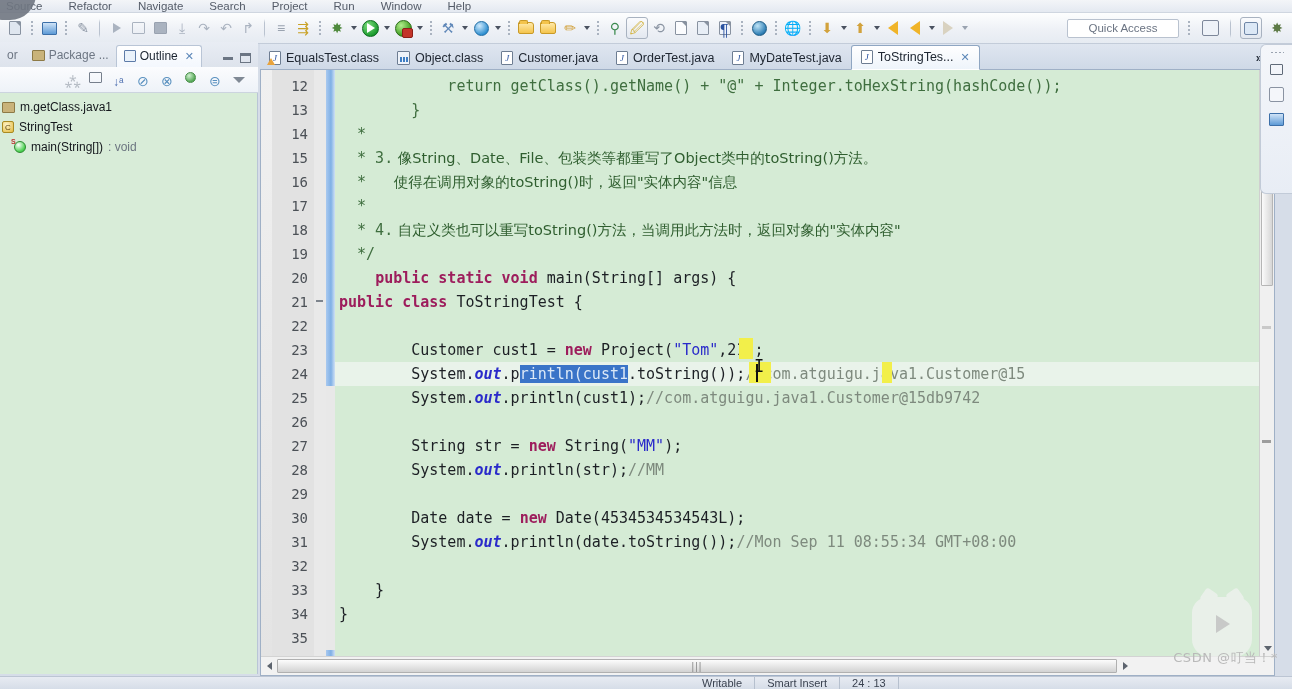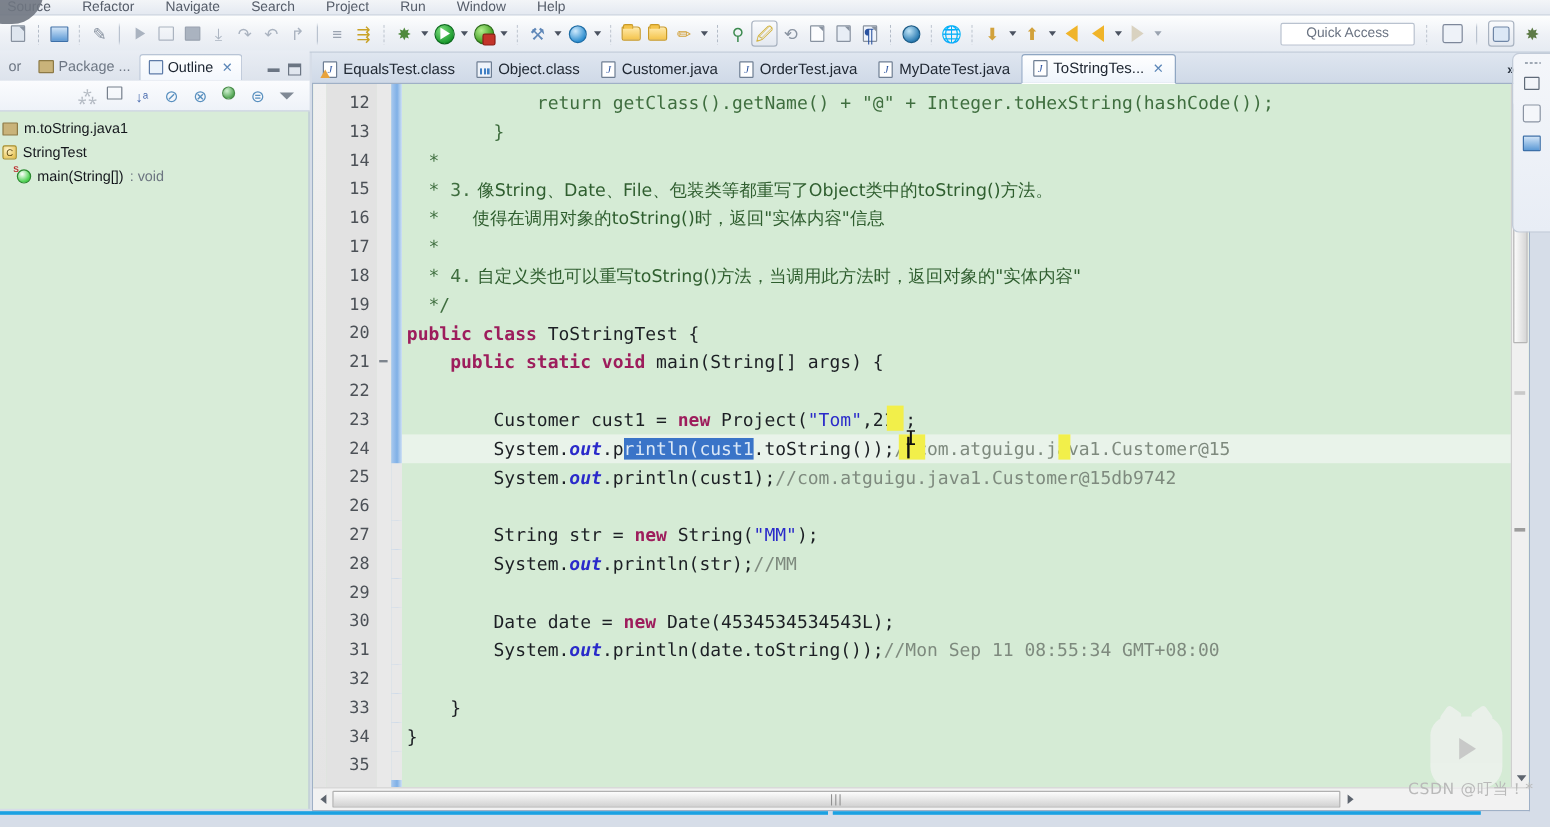--- a/index.html
+++ b/index.html
@@ -587,21 +587,21 @@
         <span class="gl" style="color:#3f7fb5">⊜</span>
       </span>
       <span class="ot-ico">
         <span style="display:block;width:0;height:0;border-left:6px solid transparent;border-right:6px solid transparent;border-top:6px solid #6b7583;margin-top:5px"></span>
       </span>
     </div>
 
     <div class="outline-body">
       <div class="ol-row">
         <span class="pkg-ico"></span>
-        <span>m.toString.java1</span>
+        <span>m.getClass.java1</span>
       </div>
       <div class="ol-row">
         <span class="cls-ico">C</span>
         <span>StringTest</span>
       </div>
       <div class="ol-row indent">
         <span class="mth-ico"></span>
         <span>main(String[])</span>
         <span class="ret"> : void</span>
       </div>
@@ -724,22 +724,22 @@
           </div>
         <div class="code" id="code">
             <div class="cl"><span class="cmtb">            return getClass().getName() + </span><span class="cmtb">"@"</span><span class="cmtb"> + Integer.toHexString(hashCode());</span></div>
             <div class="cl"><span class="cmtb">        }</span></div>
             <div class="cl"><span class="cmtb">  *</span></div>
             <div class="cl"><span class="cmtb">  * 3.</span><span class="cn-cm"> 像String、Date、File、包装类等都重写了Object类中的toString()方法。</span></div>
             <div class="cl"><span class="cmtb">  *</span><span class="cn-cm">      使得在调用对象的toString()时，返回"实体内容"信息</span></div>
             <div class="cl"><span class="cmtb">  *</span></div>
             <div class="cl"><span class="cmtb">  * 4.</span><span class="cn-cm"> 自定义类也可以重写toString()方法，当调用此方法时，返回对象的"实体内容"</span></div>
             <div class="cl"><span class="cmtb">  */</span></div>
+            <div class="cl"><span class="typ">    </span><span class="kw">public static void </span><span class="typ">main(String[] args) {</span></div>
             <div class="cl"><span class="kw">public class </span><span class="typ">ToStringTest {</span></div>
-            <div class="cl"><span class="typ">    </span><span class="kw">public static void </span><span class="typ">main(String[] args) {</span></div>
             <div class="cl">&nbsp;</div>
             <div class="cl"><span class="typ">        Customer cust1 = </span><span class="kw">new </span><span class="typ">Project(</span><span class="str">"Tom"</span><span class="typ">,21);</span></div>
             <div class="cl curline"><span class="typ">        System.</span><span class="fld">out</span><span class="typ">.p</span><span class="sel">rintln(cust1</span><span class="typ">.toString());</span><span class="cmt">//com.atguigu.java1.Customer@15</span></div>
             <div class="cl"><span class="typ">        System.</span><span class="fld">out</span><span class="typ">.println(cust1);</span><span class="cmt">//com.atguigu.java1.Customer@15db9742</span></div>
             <div class="cl">&nbsp;</div>
             <div class="cl"><span class="typ">        String str = </span><span class="kw">new </span><span class="typ">String(</span><span class="str">"MM"</span><span class="typ">);</span></div>
             <div class="cl"><span class="typ">        System.</span><span class="fld">out</span><span class="typ">.println(str);</span><span class="cmt">//MM</span></div>
             <div class="cl">&nbsp;</div>
             <div class="cl"><span class="typ">        Date date = </span><span class="kw">new </span><span class="typ">Date(4534534534543L);</span></div>
             <div class="cl"><span class="typ">        System.</span><span class="fld">out</span><span class="typ">.println(date.toString());</span><span class="cmt">//Mon Sep 11 08:55:34 GMT+08:00</span></div>
@@ -793,14 +793,20 @@
   </div>
 
   <div class="play-badge"></div>
   <div class="play-tri"></div>
   <div class="watermark">CSDN @叮当！*</div>
 
   <div class="status-accent">
     <span class="accent-seg" style="left:0;width:690px"></span>
     <span class="accent-seg" style="left:694px;width:540px"></span>
   </div>
+  <div class="statusbar">
+    <span style="width:690px"></span>
+    <span class="cell">Writable</span>
+    <span class="cell">Smart Insert</span>
+    <span class="cell">24 : 13</span>
+  </div>
 
 </div>
 
 </body></html>

